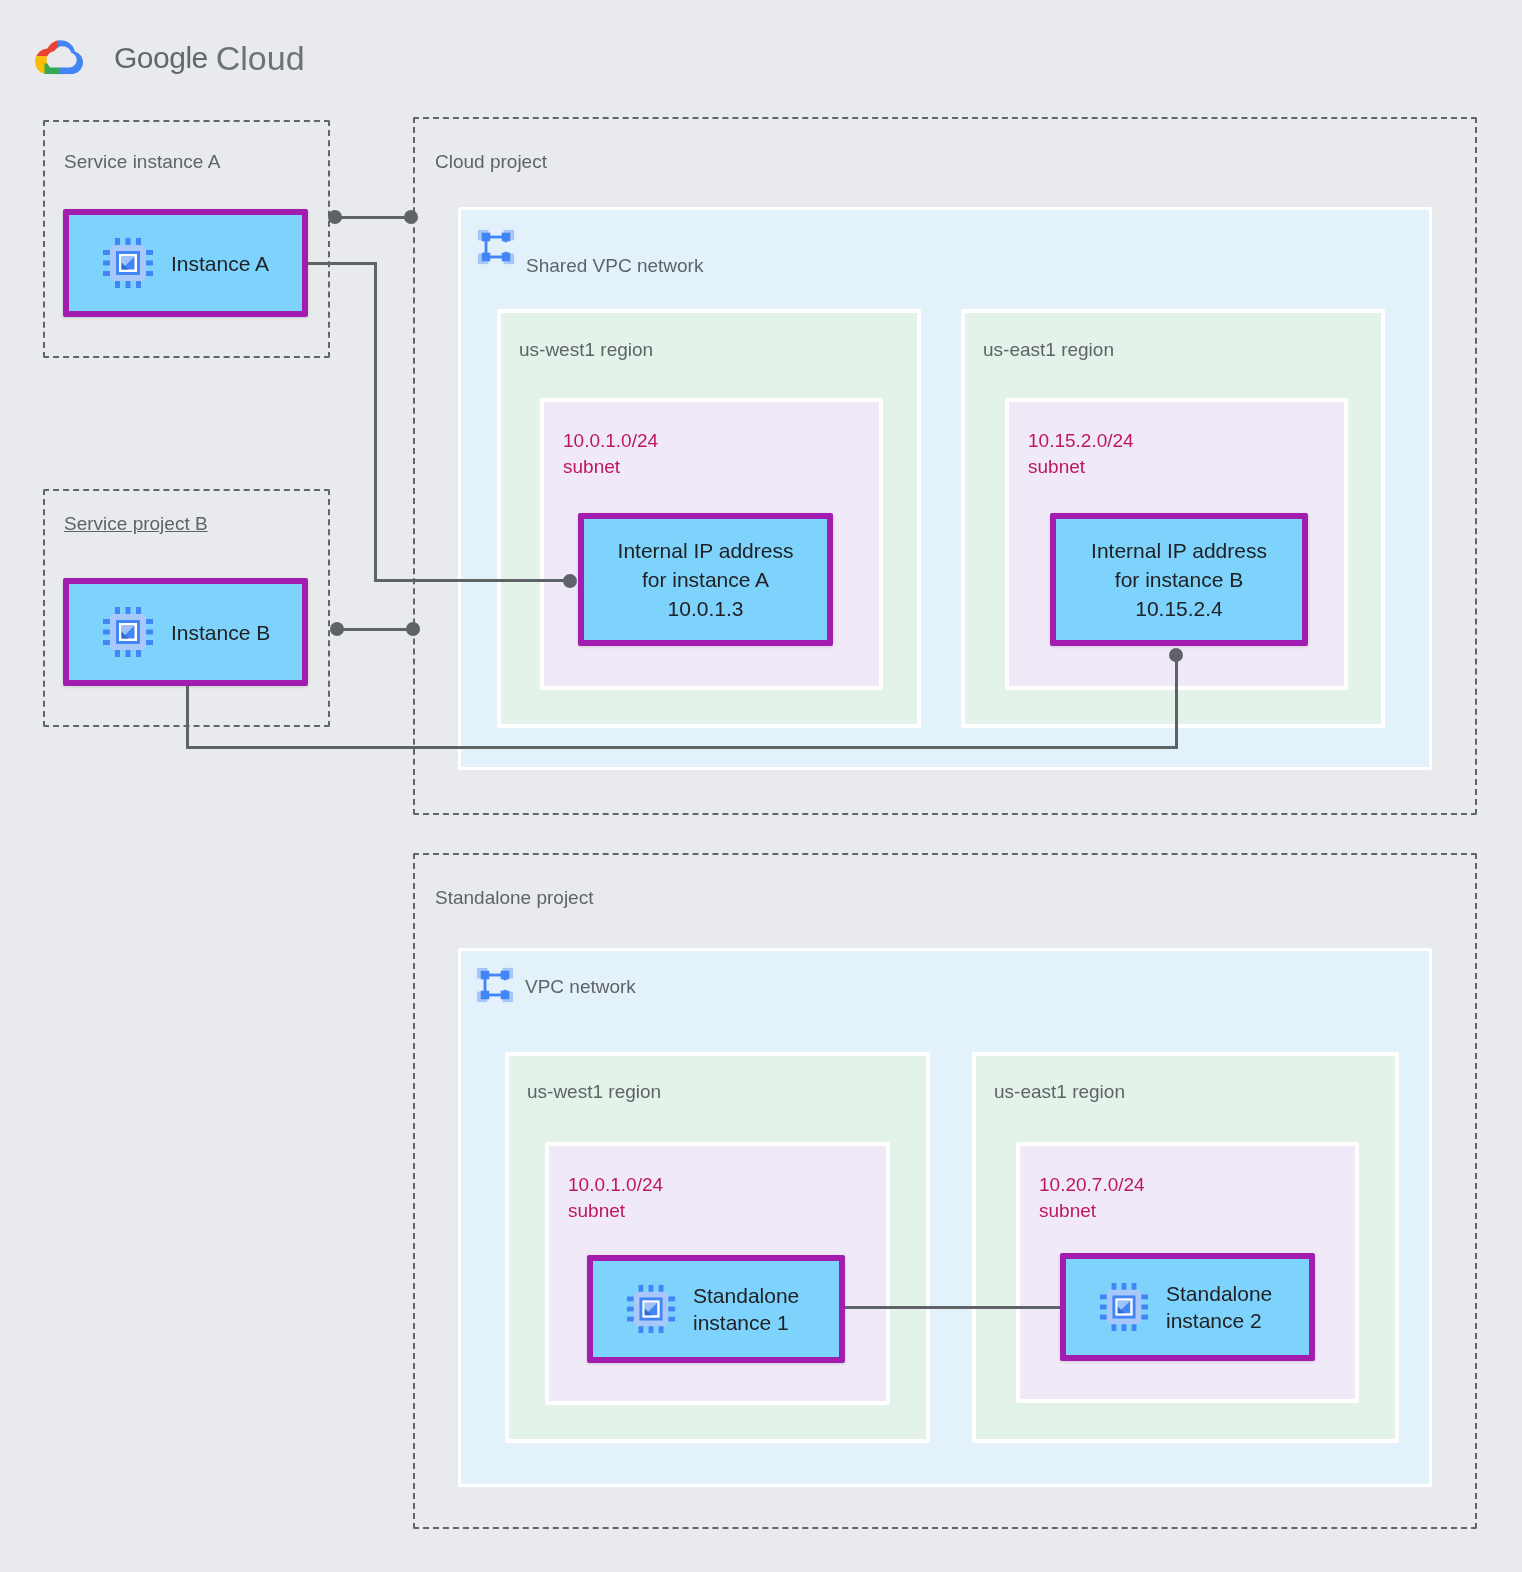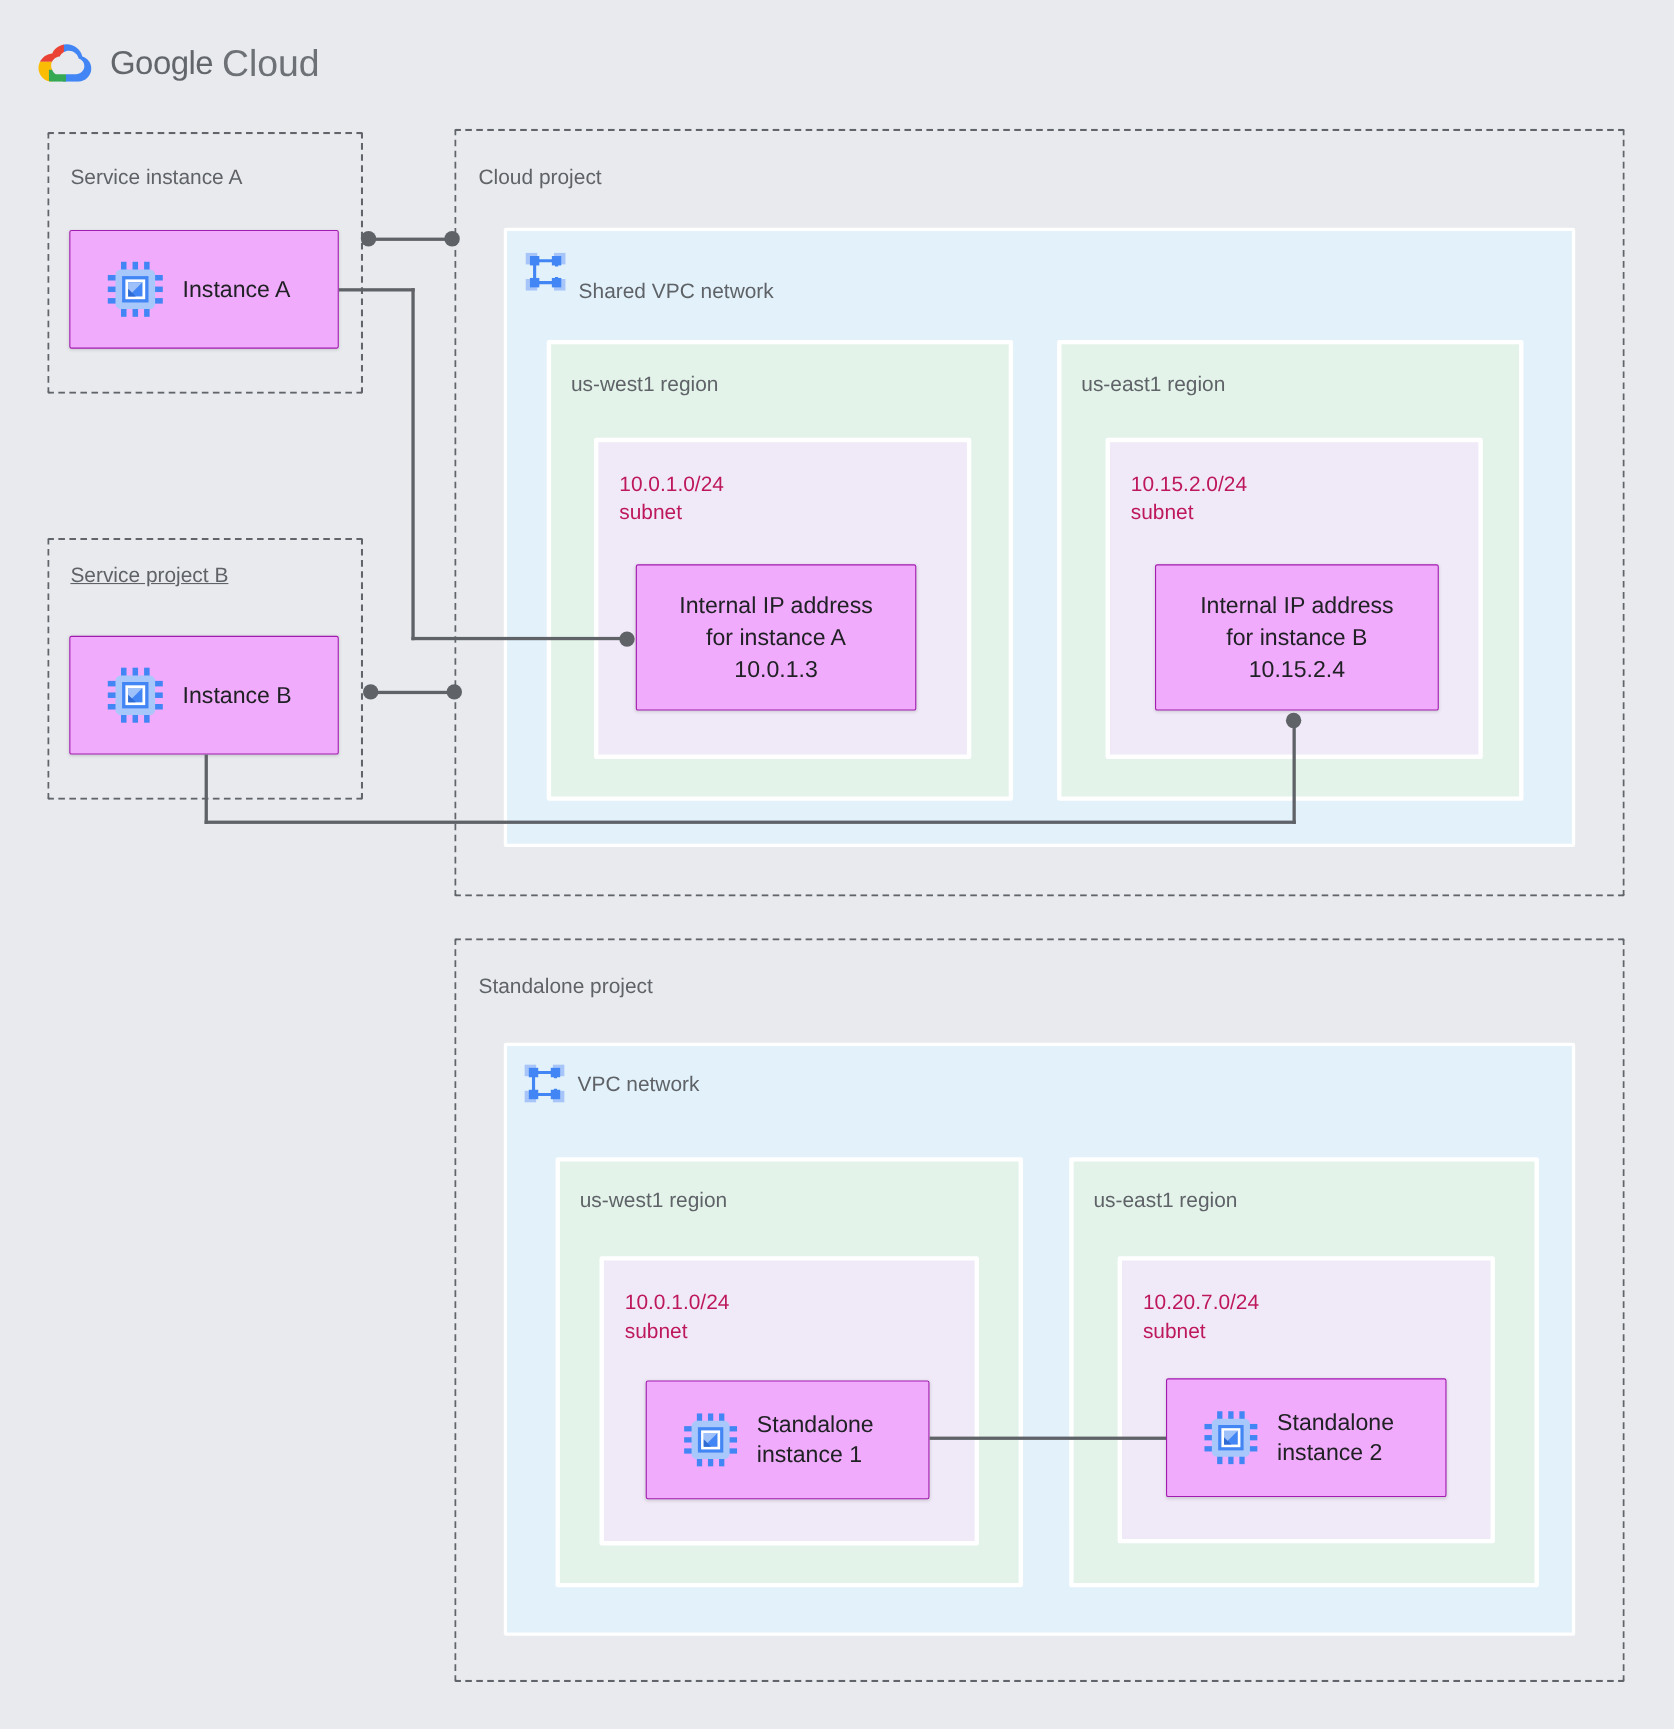--- a/index.html
+++ b/index.html
@@ -5,30 +5,30 @@
   html,body{margin:0;padding:0;background:#E8EAED;}
   .page{position:relative;width:1522px;height:1572px;background:#E8EAED;overflow:hidden;
         font-family:"Liberation Sans","DejaVu Sans",sans-serif;}
   .abs{position:absolute;}
   .dashed-box{border:2px dashed #61656B;border-radius:2px;box-sizing:border-box;}
   .net-box{background:#E2F1FA;border:3px solid #FFFFFF;border-radius:2px;box-sizing:border-box;}
   .region-box{background:#E3F3EA;border:4px solid #FFFFFF;border-radius:2px;box-sizing:border-box;}
   .subnet-box{background:#F0E9F7;border:4px solid #FFFFFF;border-radius:2px;box-sizing:border-box;}
   .gray-label{font-size:19px;line-height:23px;color:#5F6368;white-space:nowrap;}
   .subnet-label{font-size:19px;line-height:26px;color:#be185d;white-space:nowrap;}
-  .card{background:#f0abfc;border:1px solid #a21caf;border-radius:2px;box-sizing:border-box;
+  .card{background:#7dd3fc;border:6px solid #a21caf;border-radius:2px;box-sizing:border-box;
         box-shadow:0 1px 3px rgba(60,64,67,0.18);}
   .instance-card{display:flex;align-items:center;padding-left:33px;}
   .instance-card .txt{font-size:21px;line-height:27px;color:#202124;margin-left:17px;}
   .ip-card{display:flex;flex-direction:column;align-items:center;justify-content:center;
            font-size:21px;line-height:29px;color:#202124;text-align:center;}
   .line{position:absolute;background:#5F6368;}
   .dot{position:absolute;width:14px;height:14px;background:#5F6368;border-radius:50%;}
   .logo{display:flex;align-items:center;}
-  .logo-google{font-size:30px;color:#63676C;font-weight:500;letter-spacing:-0.5px;margin-left:12px;}
+  .logo-google{font-size:30px;color:#63676C;font-weight:500;letter-spacing:-0.5px;margin-left:26px;}
   .logo-cloud{font-size:34px;color:#6E7277;font-weight:400;margin-left:8px;}
   .net-header-label{font-size:19px;color:#5F6368;white-space:nowrap;}
 </style>
 </head>
 <body>
 
 <svg width="0" height="0" style="position:absolute">
   <defs>
     <clipPath id="cloudClip">
       <path d="M19.5 42 H45 C52.5 42 58.5 36 58.5 28.8 C58.5 23 54.7 18.2 49.5 16.7 C47.8 9.5 41.3 4.5 33.8 4.5 C27.5 4.5 22 8.1 19.3 13.6 C11.6 14.2 5.5 20.6 5.5 28.2 C5.5 35.8 11.8 42 19.5 42 Z"></path>

